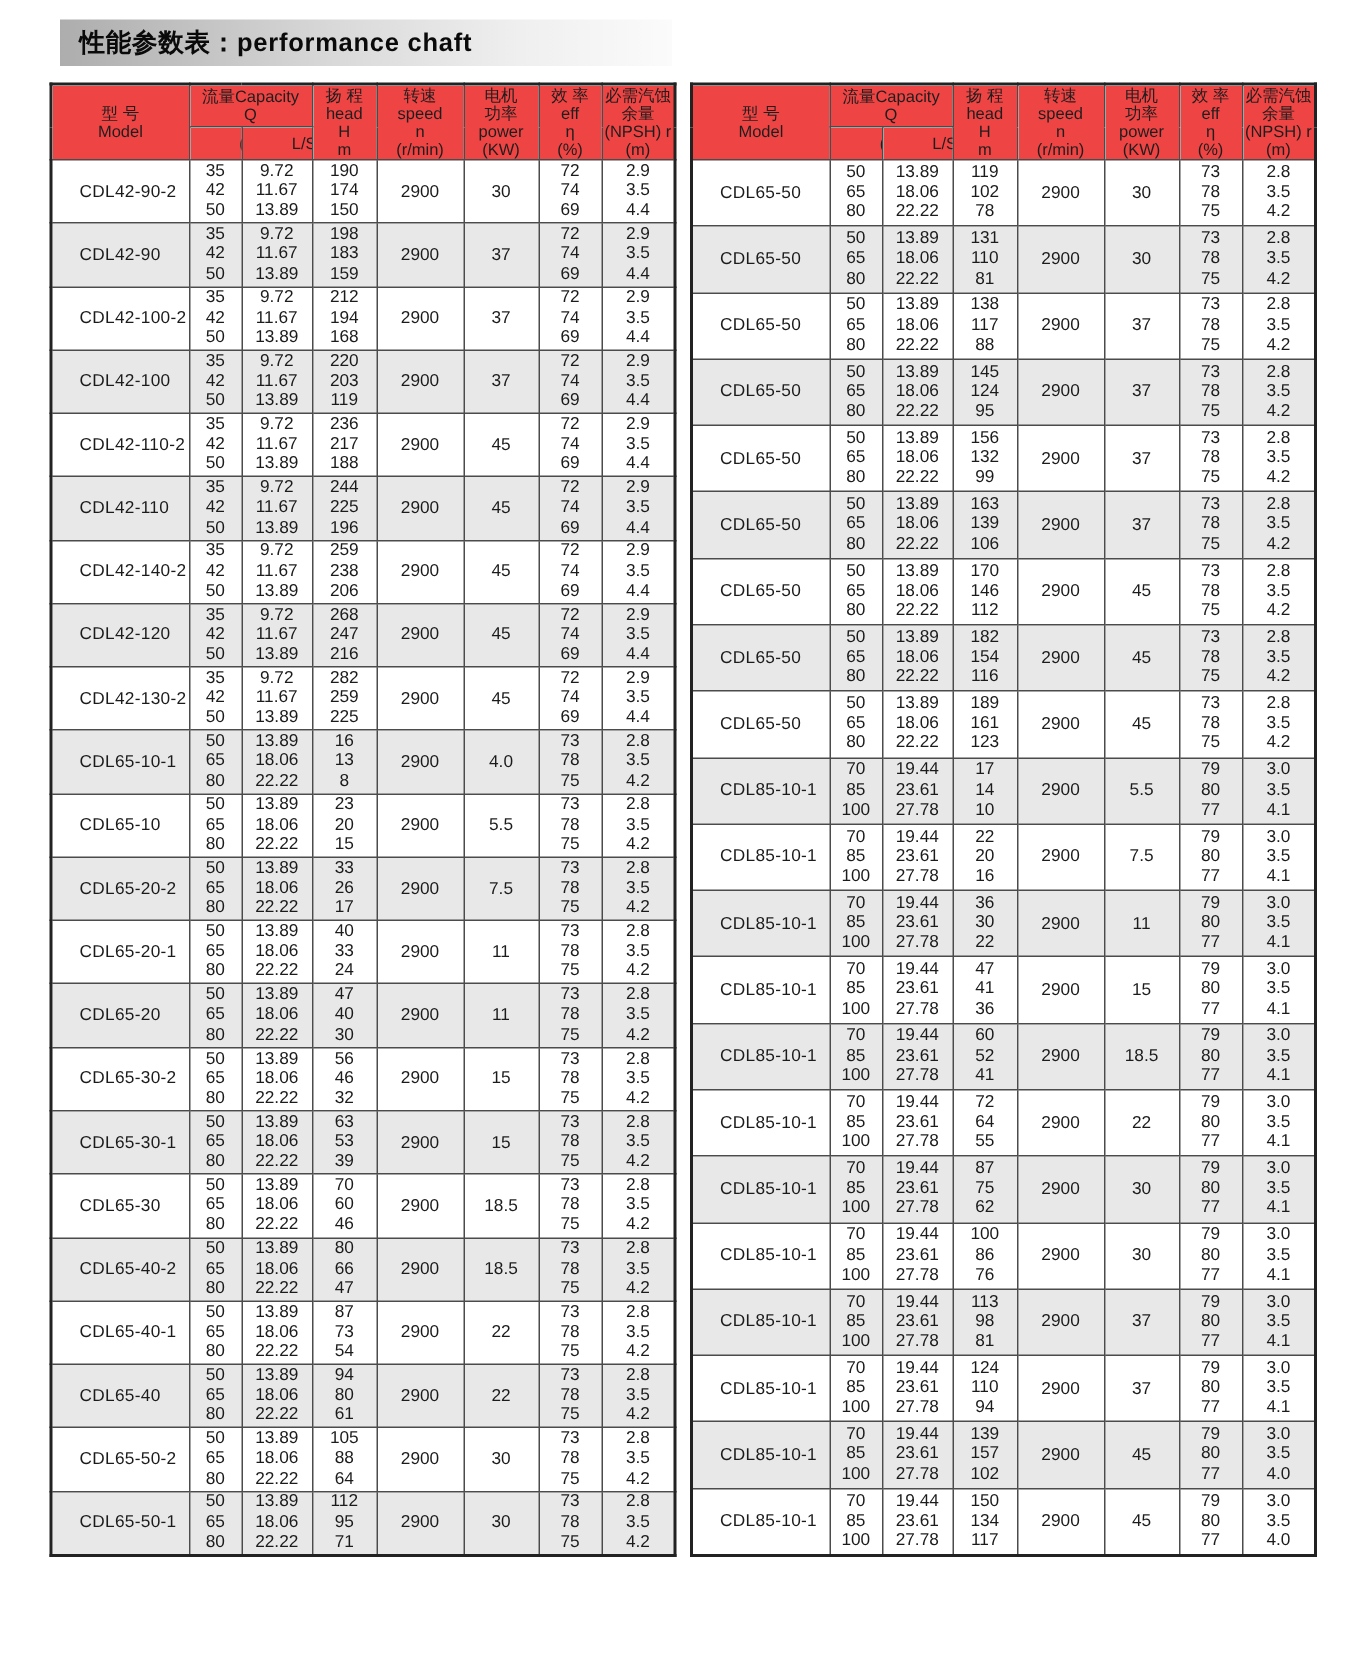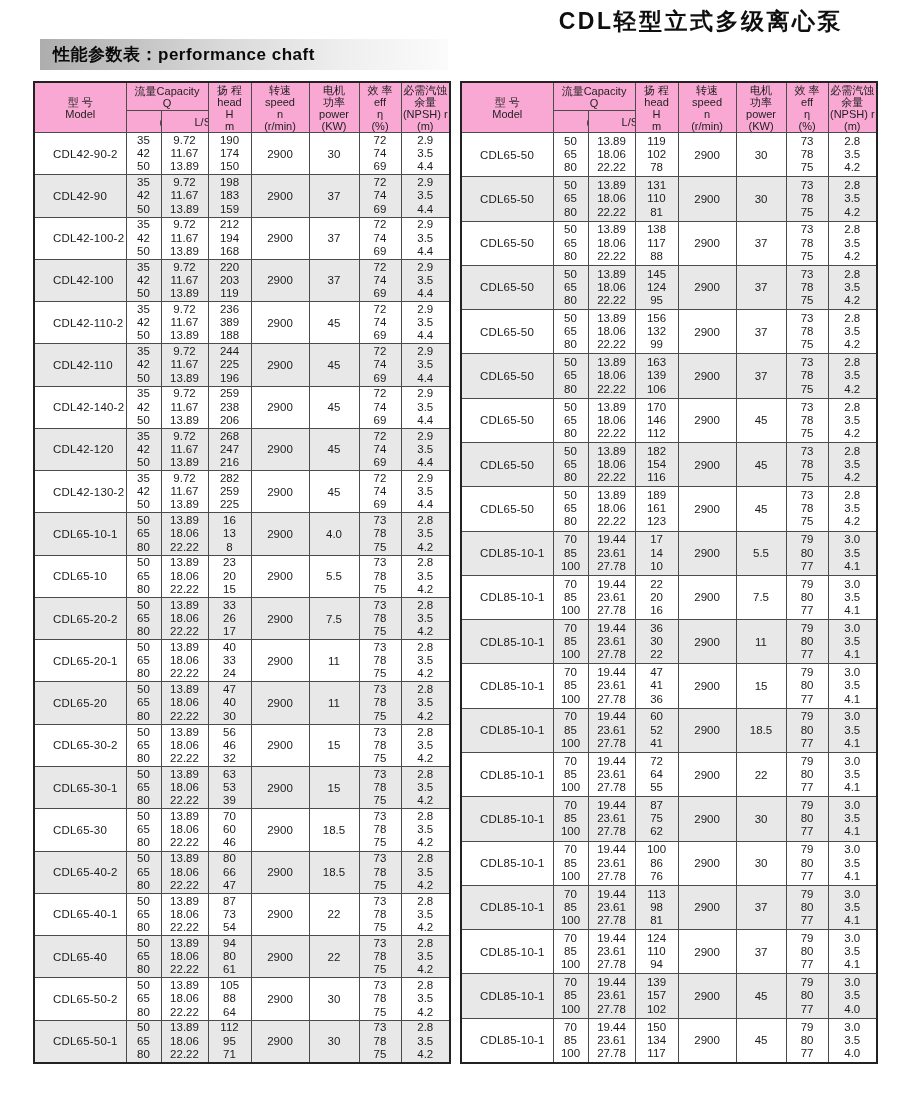--- a/index.html
+++ b/index.html
@@ -23,37 +23,36 @@
     display:flex;align-items:center;padding-left:13px;box-sizing:border-box;
   }
   .section-bar span{font-size:17px;font-weight:bold;color:#0a0a0a;letter-spacing:0.5px;text-align:right;}
   .tables{display:flex;gap:9px;margin:11px 0 0 33px;}
   table{
     border-collapse:collapse;table-layout:fixed;
     width:416px;height:983px;
     border:2px solid #222222;font-size:11.5px;
   }
   th,td{border:1px solid #4b4b4b;padding:0;vertical-align:middle;text-align:center;overflow:hidden;}
-  thead th{background:#f9a8d4;font-weight:normal;font-size:11px;line-height:12px;color:#1e1e1e;}
+  thead th{background:#ef4444;font-weight:normal;font-size:11px;line-height:12px;color:#1e1e1e;}
   thead tr.h-top th{height:27px;}
   thead tr.h-sub th{height:21px;padding-left:33px;}
   thead .hl{display:block;}
   tbody td{color:#1b1b1b;}
   tbody td div{line-height:13.2px;}
   td.model{text-align:left;padding-left:18px;font-size:11.5px;letter-spacing:0.2px;}
   tr.alt{background:#e8e8e8;}
   col.c-model{width:92px;} col.c-m3h{width:35px;} col.c-ls{width:47px;}
   col.c-head{width:43px;} col.c-speed{width:58px;} col.c-power{width:50px;}
   col.c-eff{width:42px;} col.c-npsh{width:49px;}
 </style>
 </head>
 <body>
 
 <div class="titlebar">
-  <div class="page-title">CDL轻型立式多级离心泵</div>
 </div>
 
 <div class="section-bar">
   <span>性能参数表：performance chaft</span>
 </div>
 
 <div class="tables">
 
   <table>
     <colgroup>
@@ -240,21 +239,21 @@
             <div>42</div>
             <div>50</div>
           </td>
           <td>
             <div>9.72</div>
             <div>11.67</div>
             <div>13.89</div>
           </td>
           <td>
             <div>236</div>
-            <div>389</div>
+            <div>217</div>
             <div>188</div>
           </td>
           <td>2900</td>
           <td>45</td>
           <td>
             <div>72</div>
             <div>74</div>
             <div>69</div>
           </td>
           <td>

